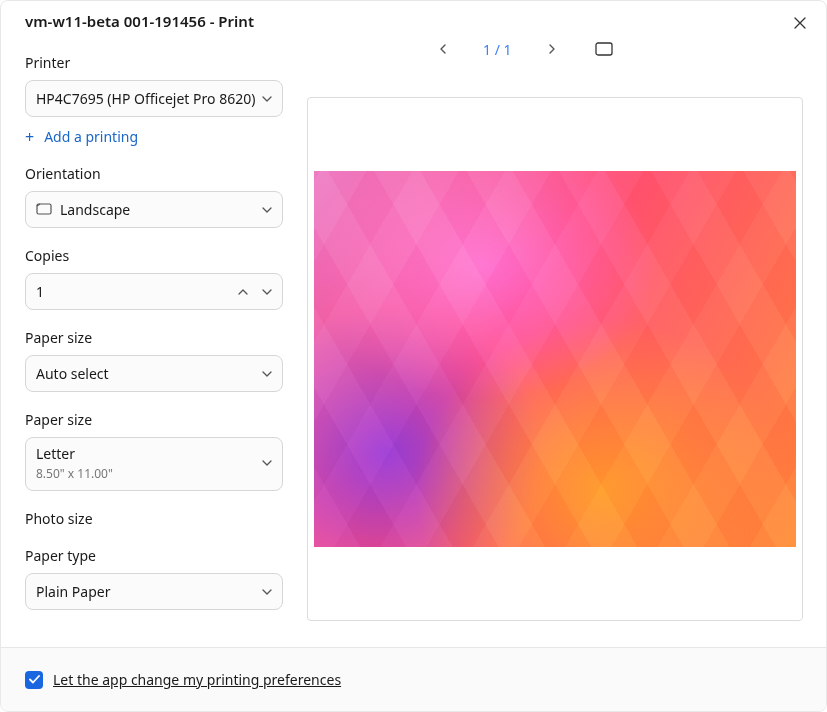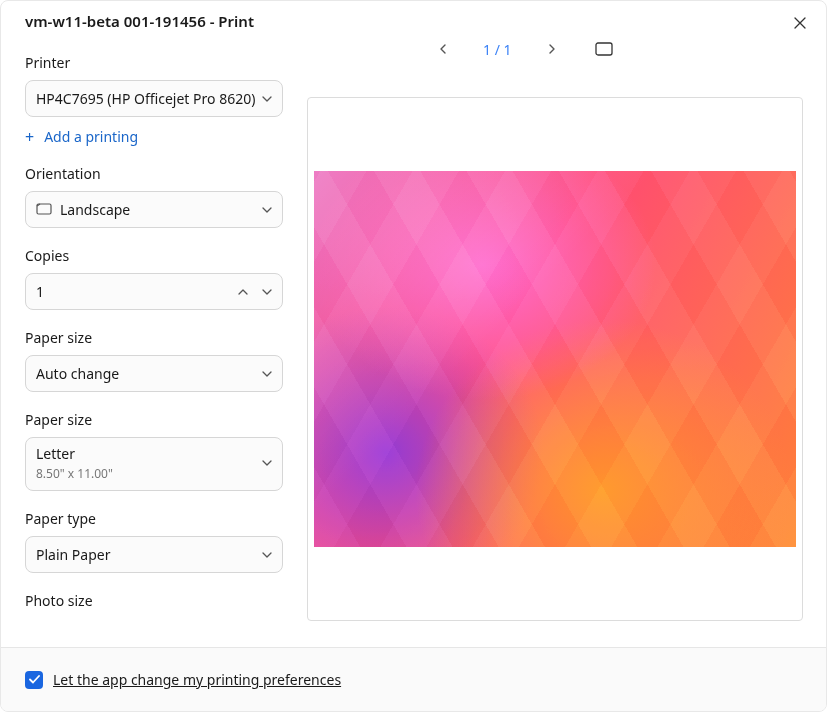--- a/index.html
+++ b/index.html
@@ -259,21 +259,21 @@
                 <path d="M1 1 L5 5 L9 1" fill="none" stroke="#555" stroke-width="1.3" stroke-linecap="round" stroke-linejoin="round"></path>
               </svg>
           </span>
         </span>
       </div>
     </div>
 
     <div class="field-group">
       <div class="field-label">Paper size</div>
       <div class="select">
-        <span>Auto change</span>
+        <span>Auto select</span>
         <span class="chev">
           <svg width="10" height="6" viewBox="0 0 10 6">
               <path d="M1 1 L5 5 L9 1" fill="none" stroke="#555" stroke-width="1.3" stroke-linecap="round" stroke-linejoin="round"></path>
             </svg>
         </span>
       </div>
     </div>
 
     <div class="field-group">
       <div class="field-label">Paper size</div>
@@ -284,33 +284,33 @@
         </span>
         <span class="chev">
           <svg width="10" height="6" viewBox="0 0 10 6">
               <path d="M1 1 L5 5 L9 1" fill="none" stroke="#555" stroke-width="1.3" stroke-linecap="round" stroke-linejoin="round"></path>
             </svg>
         </span>
       </div>
     </div>
 
     <div class="field-group">
+      <div class="field-label">Photo size</div>
+    </div>
+
+    <div class="field-group">
       <div class="field-label">Paper type</div>
       <div class="select">
         <span>Plain Paper</span>
         <span class="chev">
           <svg width="10" height="6" viewBox="0 0 10 6">
               <path d="M1 1 L5 5 L9 1" fill="none" stroke="#555" stroke-width="1.3" stroke-linecap="round" stroke-linejoin="round"></path>
             </svg>
         </span>
       </div>
-    </div>
-
-    <div class="field-group">
-      <div class="field-label">Photo size</div>
     </div>
 
   </div>
 
   <div class="preview-wrap">
     <div class="preview">
       <div class="preview-img"></div>
     </div>
   </div>
 </div>

